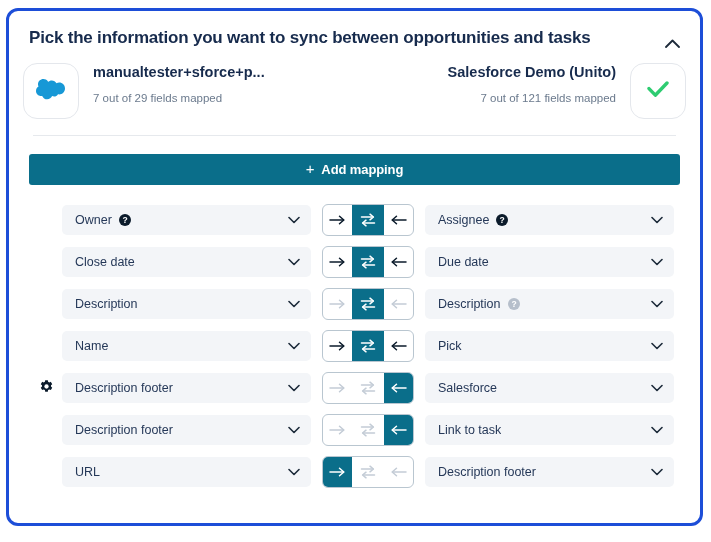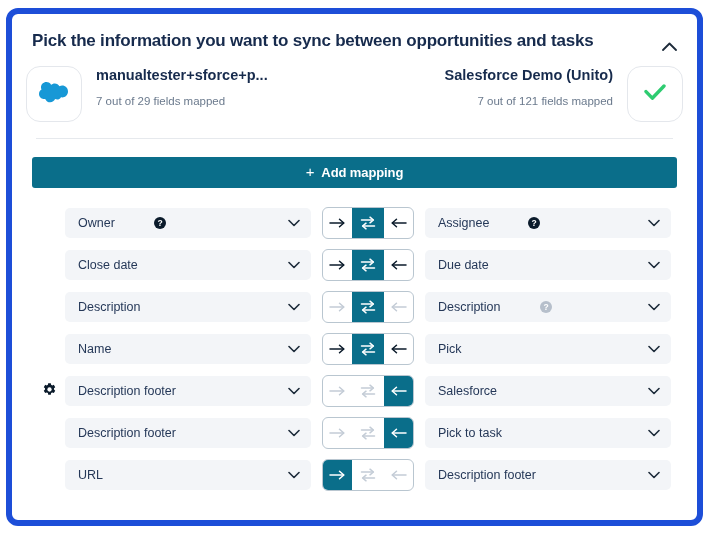--- a/index.html
+++ b/index.html
@@ -15,21 +15,21 @@
   }
 
   .card {
     position: absolute;
     left: 6px;
     top: 8px;
     width: 697px;
     height: 518px;
     box-sizing: border-box;
     background: #ffffff;
-    border: 6px solid #1d4ed8;
+    border: 3px solid #1d4ed8;
     border-radius: 12px;
     overflow: hidden;
   }
 
   
   .card-header {
     position: relative;
     padding: 16px 20px 0 20px;
   }
   .card-title {
@@ -168,21 +168,20 @@
     flex: 1 1 0;
     min-width: 0;
     height: 30px;
     background: #f3f5f8;
     border: none;
     border-radius: 5px;
     display: flex;
     align-items: center;
     padding: 0 11px 0 13px;
     cursor: pointer;
-    gap: 32px;
   }
   .field-label {
     font-size: 12.5px;
     color: #253858;
     line-height: 16px;
     white-space: nowrap;
     overflow: hidden;
     text-overflow: ellipsis;
   }
   .help-icon {
@@ -586,21 +585,21 @@
           <button class="dir-btn active">
             <span style="display: inline-flex;">
               <svg width="17" height="12" viewBox="0 0 17 12" fill="none">
                 <path d="M16 6 H2.5" stroke="#ffffff" stroke-width="1.5" stroke-linecap="round" stroke-linejoin="round" fill="none"></path>
                 <path d="M6.5 2.2 L2.2 6 L6.5 9.8" stroke="#ffffff" stroke-width="1.5" stroke-linecap="round" stroke-linejoin="round" fill="none"></path>
               </svg>
             </span>
           </button>
         </div>
         <div class="field-select">
-          <span class="field-label">Pick to task</span>
+          <span class="field-label">Link to task</span>
           <span class="chev-down">
             <svg width="12" height="8" viewBox="0 0 12 8" fill="none">
               <path d="M1 1.5 L6 6.5 L11 1.5" stroke="#1d2b3a" stroke-width="1.6" stroke-linecap="round" stroke-linejoin="round" fill="none"></path>
             </svg>
           </span>
         </div>
       </div>
       <div class="map-row">
         <div class="gear-slot"></div>
         <div class="field-select">

